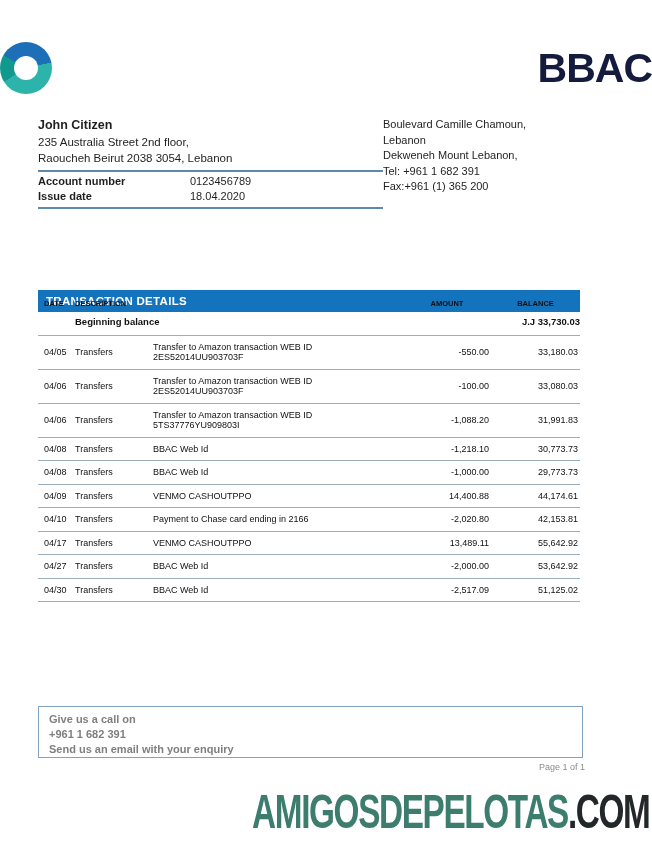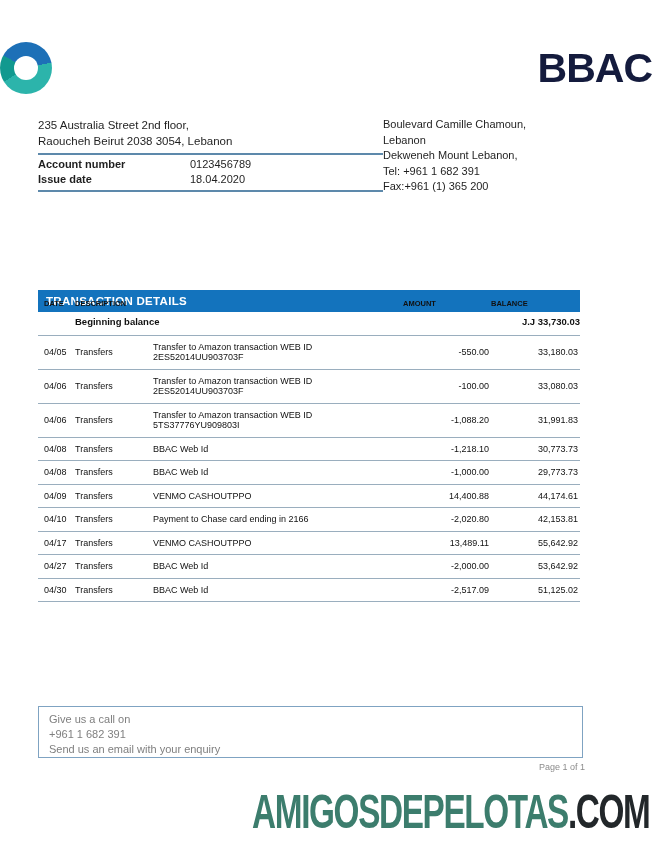--- a/index.html
+++ b/index.html
@@ -30,33 +30,33 @@
     padding-left:8px;letter-spacing:.3px;
   }
   
   .txn-table{position:absolute;top:295px;left:38px;width:542px;border-collapse:collapse;table-layout:fixed;}
   .txn-table col.c-date{width:37px}
   .txn-table col.c-type{width:78px}
   .txn-table col.c-detail{width:250px}
   .txn-table col.c-amount{width:88px}
   .txn-table col.c-balance{width:89px}
   .txn-table th{font-size:7.5px;font-weight:bold;color:#111;text-align:left;padding:4px 0 6px;}
-  .txn-table th.num{text-align:left;}
+  .txn-table th.num{text-align:center;}
   .txn-table th.h-date{padding-left:6px;}
   .txn-table td{font-size:9px;color:#111;vertical-align:middle;line-height:10.5px;padding:6px 0;}
   .txn-table tr.begin td{font-weight:bold;font-size:9.5px;border-bottom:1px solid #9aaebe;padding:3px 0 7px;}
   .txn-table tr.txn td{border-bottom:1px solid #9aaebe;}
   .txn-table td.date{padding-left:6px;}
   .txn-table td.num{text-align:right;padding-right:2px;}
   .txn-table td .detail-inner{max-width:222px;}
   
   .footer-box{
     position:absolute;top:706px;left:38px;width:545px;height:52px;box-sizing:border-box;
     border:1px solid #7fa3c2;padding:5px 10px;
-    font-size:11px;font-weight:normal;color:#7f7f7f;line-height:15px;
+    font-size:11px;font-weight:bold;color:#7f7f7f;line-height:15px;
   }
   .page-num{position:absolute;top:762px;left:40px;width:545px;text-align:right;font-size:9px;color:#8c8c8c;}
   
   .watermark{
     position:absolute;bottom:7px;right:2px;white-space:nowrap;line-height:1;
     font-size:49px;font-weight:bold;letter-spacing:-2px;
     transform:scaleX(0.68);transform-origin:100% 50%;
   }
   .watermark .wm1{color:#3c7d6d;}
   .watermark .wm2{color:#22272a;}
@@ -68,20 +68,21 @@
 
   <div class="logo">
     <div class="logo-ring">
       <div class="hole"></div>
     </div>
     <div class="logo-text">BBAC</div>
   </div>
 
   <div class="info">
     <div class="customer">
+      <div class="name">John Citizen</div>
       <div>235 Australia Street 2nd floor,</div>
       <div>Raoucheh Beirut 2038 3054, Lebanon</div>
       <div class="acct">
         <div class="acct-row">
           <span class="lab">Account number</span>
           <span class="val">0123456789</span>
         </div>
         <div class="acct-row">
           <span class="lab">Issue date</span>
           <span class="val">18.04.2020</span>

